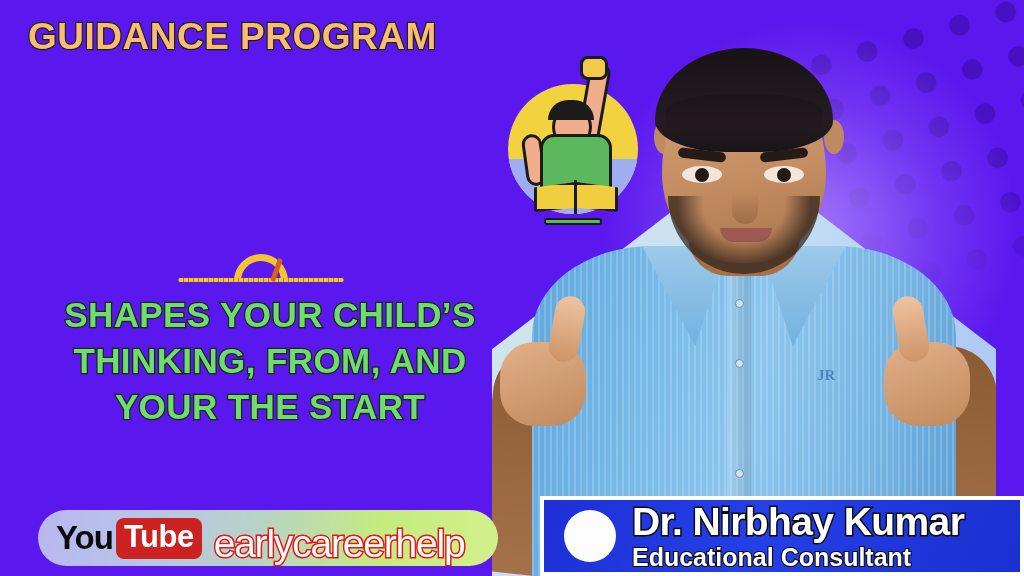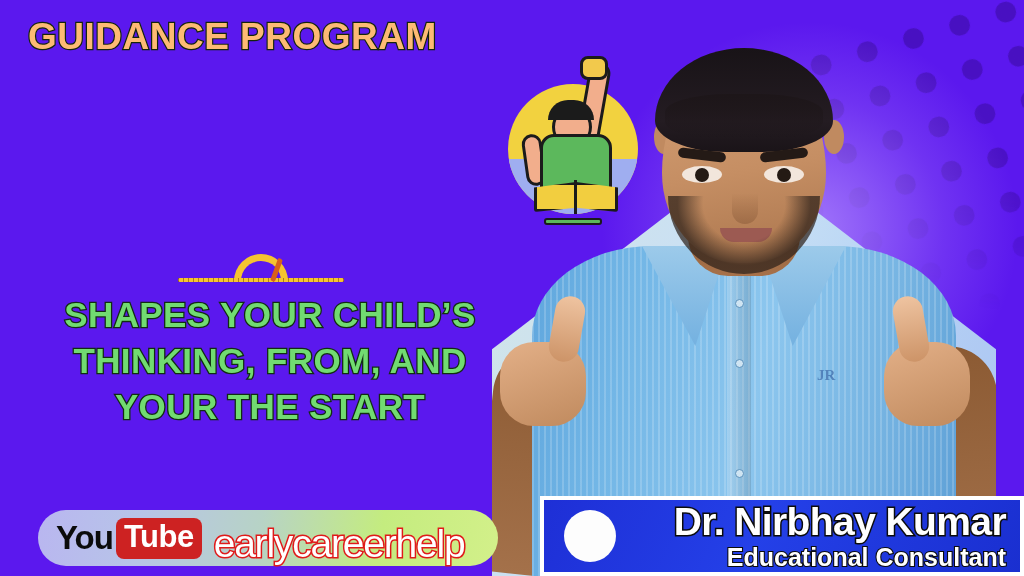--- a/index.html
+++ b/index.html
@@ -272,21 +272,21 @@
     position:absolute;left:540px;top:496px;width:484px;height:80px;
     background:linear-gradient(115deg,#1E2FD6 0%, #2440E8 45%, #1A2FD0 100%);
     border:4px solid #ffffff;
     display:flex;align-items:center;
     z-index:3;
   }
   .nameplate .dot{
     width:52px;height:52px;border-radius:50%;background:#fdfdfd;
     margin-left:20px;flex:0 0 auto;
   }
-  .nameplate .txt{margin-left:16px;text-align:right;flex:1 1 auto;padding-right:14px;}
+  .nameplate .txt{margin-left:16px;text-align:left;flex:1 1 auto;padding-right:14px;}
   .nameplate .nm{
     font-size:39px;font-weight:900;line-height:1;color:#ffffff;letter-spacing:-.6px;
     -webkit-text-stroke:3px #0c0c0c;paint-order:stroke fill;white-space:nowrap;
   }
   .nameplate .rl{
     margin-top:4px;
     font-size:25px;font-weight:600;line-height:1;color:#ffffff;
     -webkit-text-stroke:2.2px #0c0c0c;paint-order:stroke fill;white-space:nowrap;
   }
 </style>

